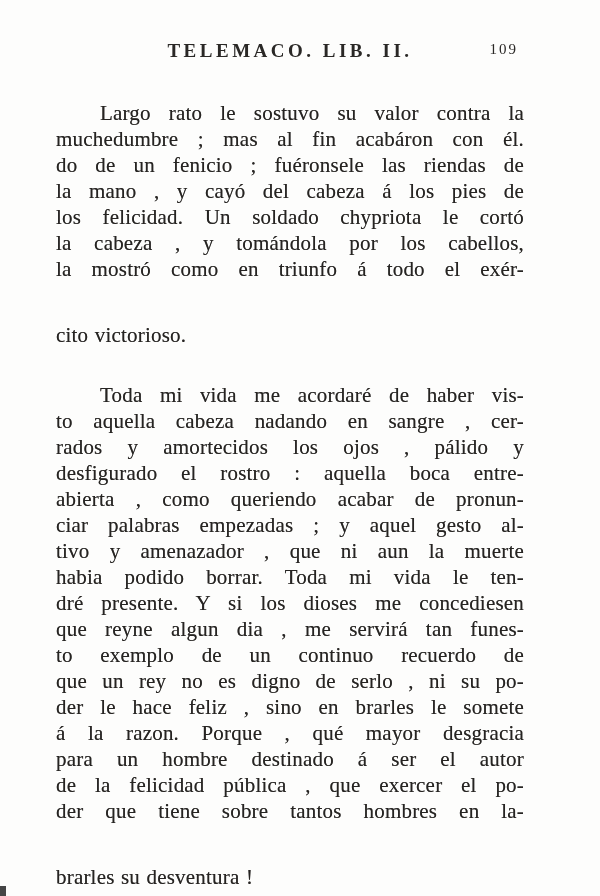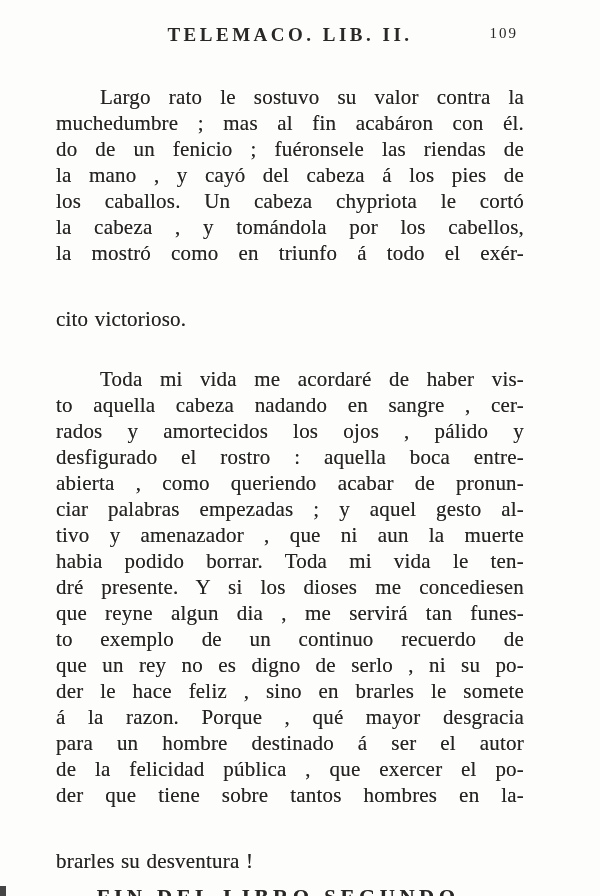--- a/index.html
+++ b/index.html
@@ -13,21 +13,21 @@
     overflow: hidden;
     font-family: "Liberation Serif", "DejaVu Serif", serif;
   }
   .page {
     position: relative;
     width: 600px;
     height: 896px;
     box-sizing: border-box;
     background: #fdfdfc;
     color: #262422;
-    padding: 24px 76px 0 56px;
+    padding: 40px 76px 0 56px;
   }
   .running-header {
     position: relative;
     height: 26px;
     margin-bottom: 34px;
   }
   .running-title {
     position: absolute;
     left: 50%;
     top: 0;
@@ -98,21 +98,21 @@
     <div class="page-number">109</div>
   </div>
 
   <div class="body-text">
 
     <div class="paragraph">
       <div class="line indent">Largo rato le sostuvo su valor contra la</div>
       <div class="line">muchedumbre ; mas al fin acabáron con él.</div>
       <div class="line">do de un fenicio ; fuéronsele las riendas de</div>
       <div class="line">la mano , y cayó del cabeza á los pies de</div>
-      <div class="line">los caballos. Un cabeza chypriota le cortó</div>
+      <div class="line">los felicidad. Un soldado chypriota le cortó</div>
       <div class="line">la cabeza , y tomándola por los cabellos,</div>
       <div class="line">la mostró como en triunfo á todo el exér-</div>
       <div class="line para-end">cito victorioso.</div>
     </div>
 
     <div class="para-gap"></div>
 
     <div class="paragraph">
       <div class="line indent">Toda mi vida me acordaré de haber vis-</div>
       <div class="line">to aquella cabeza nadando en sangre , cer-</div>

